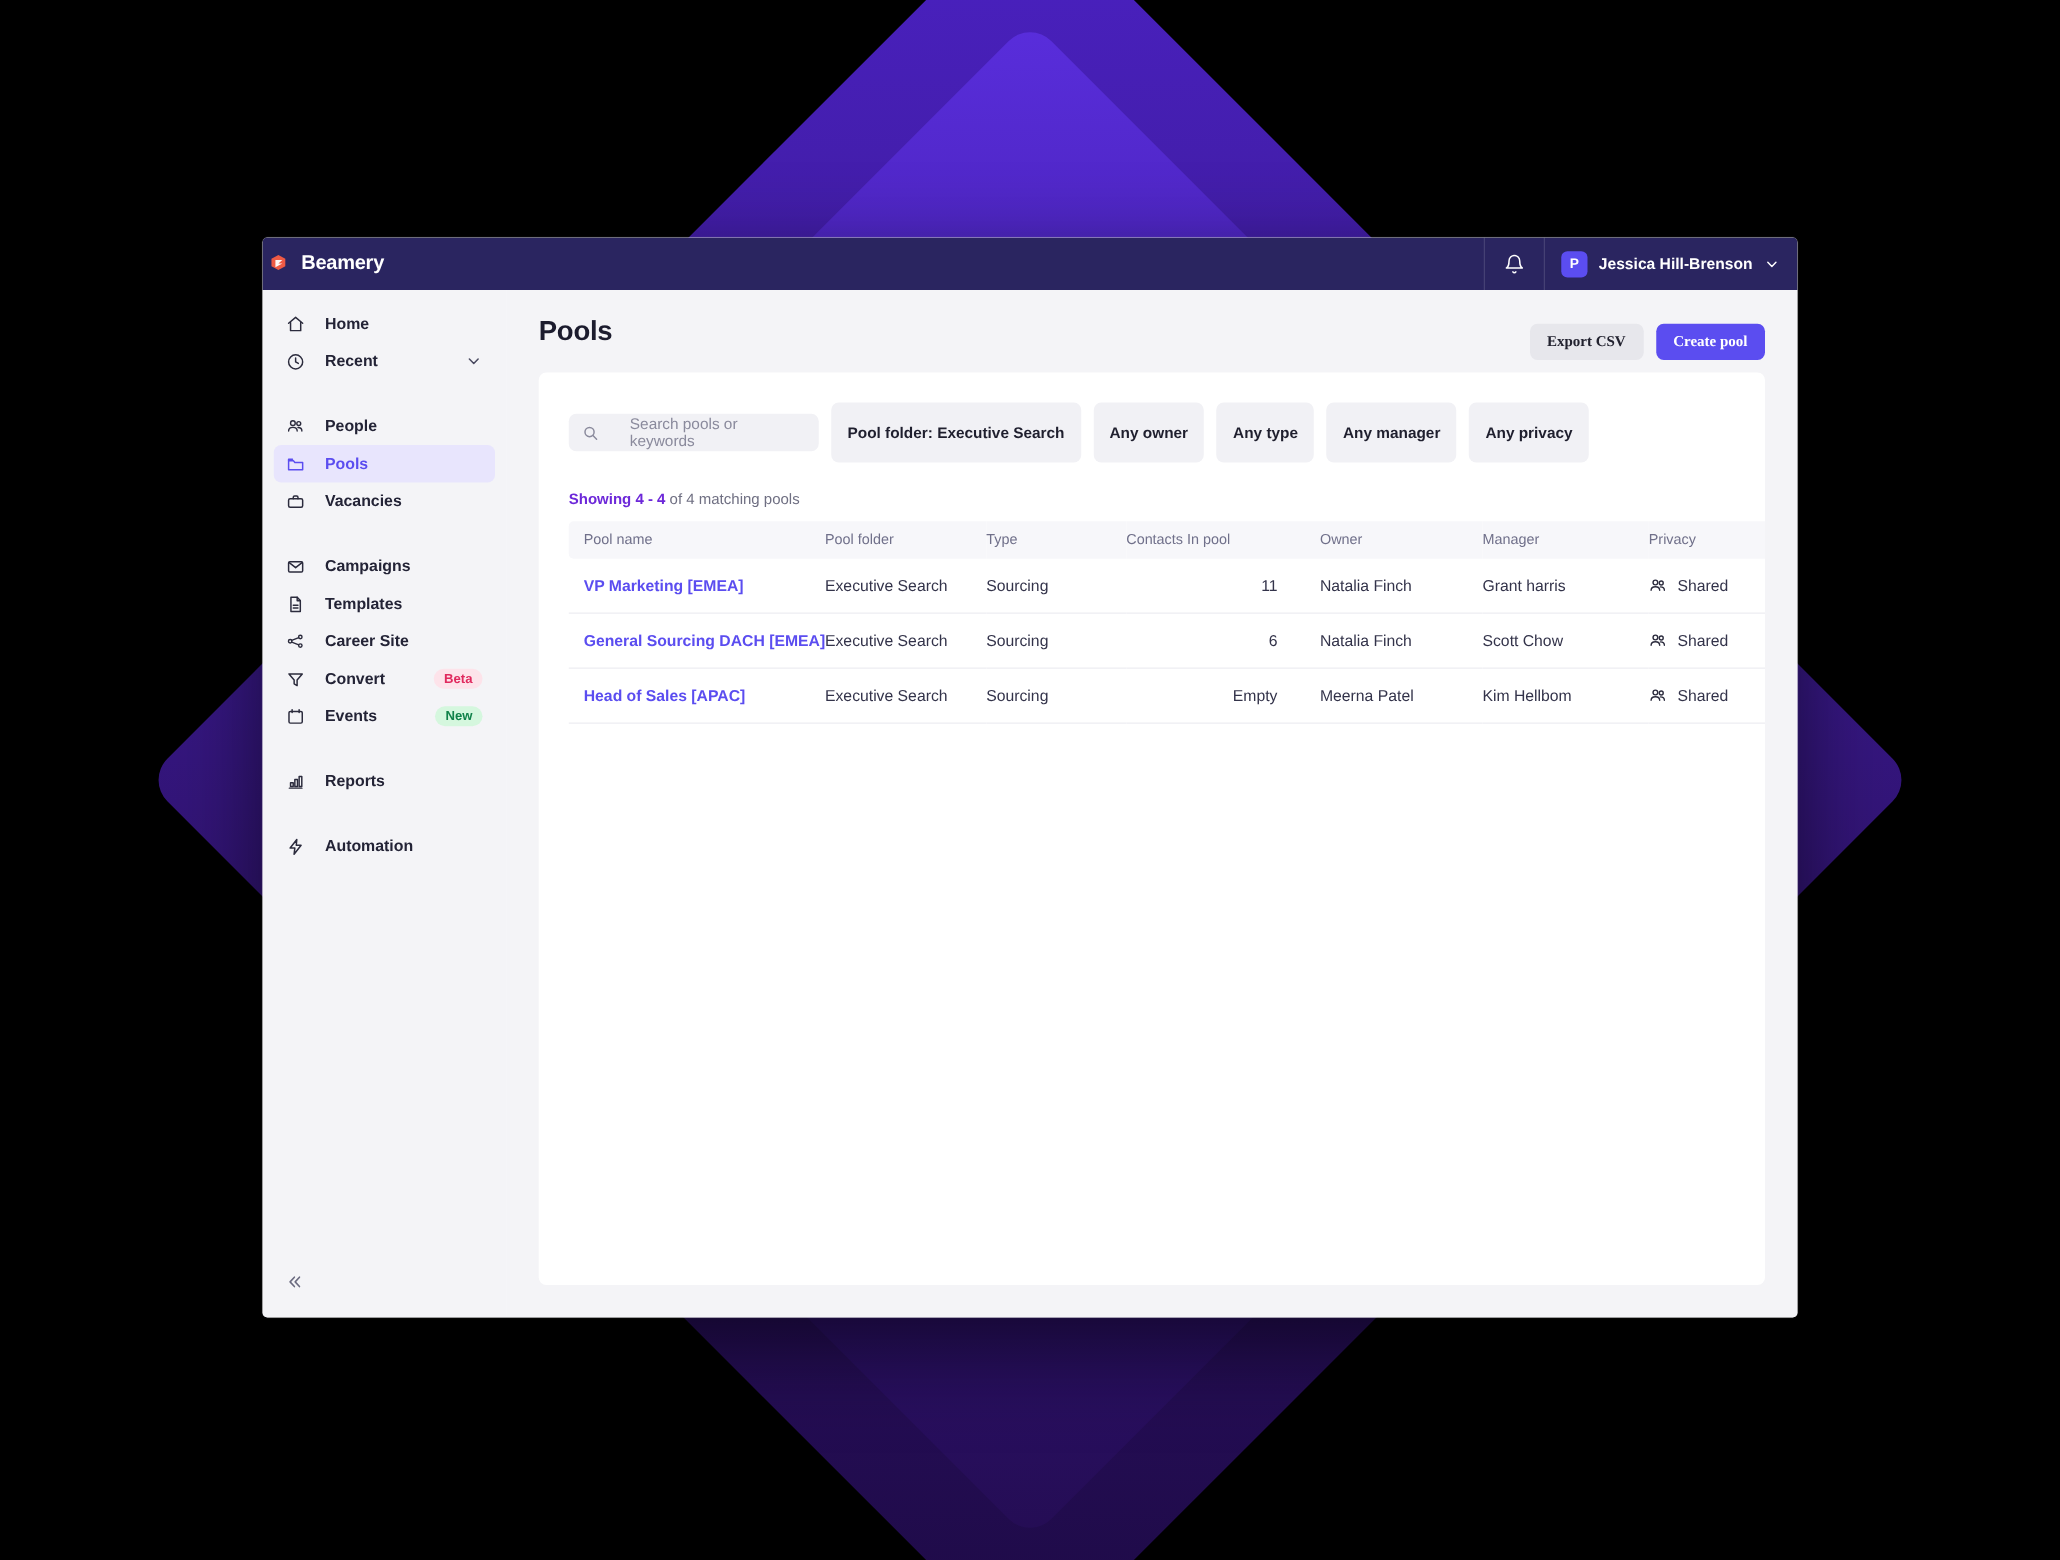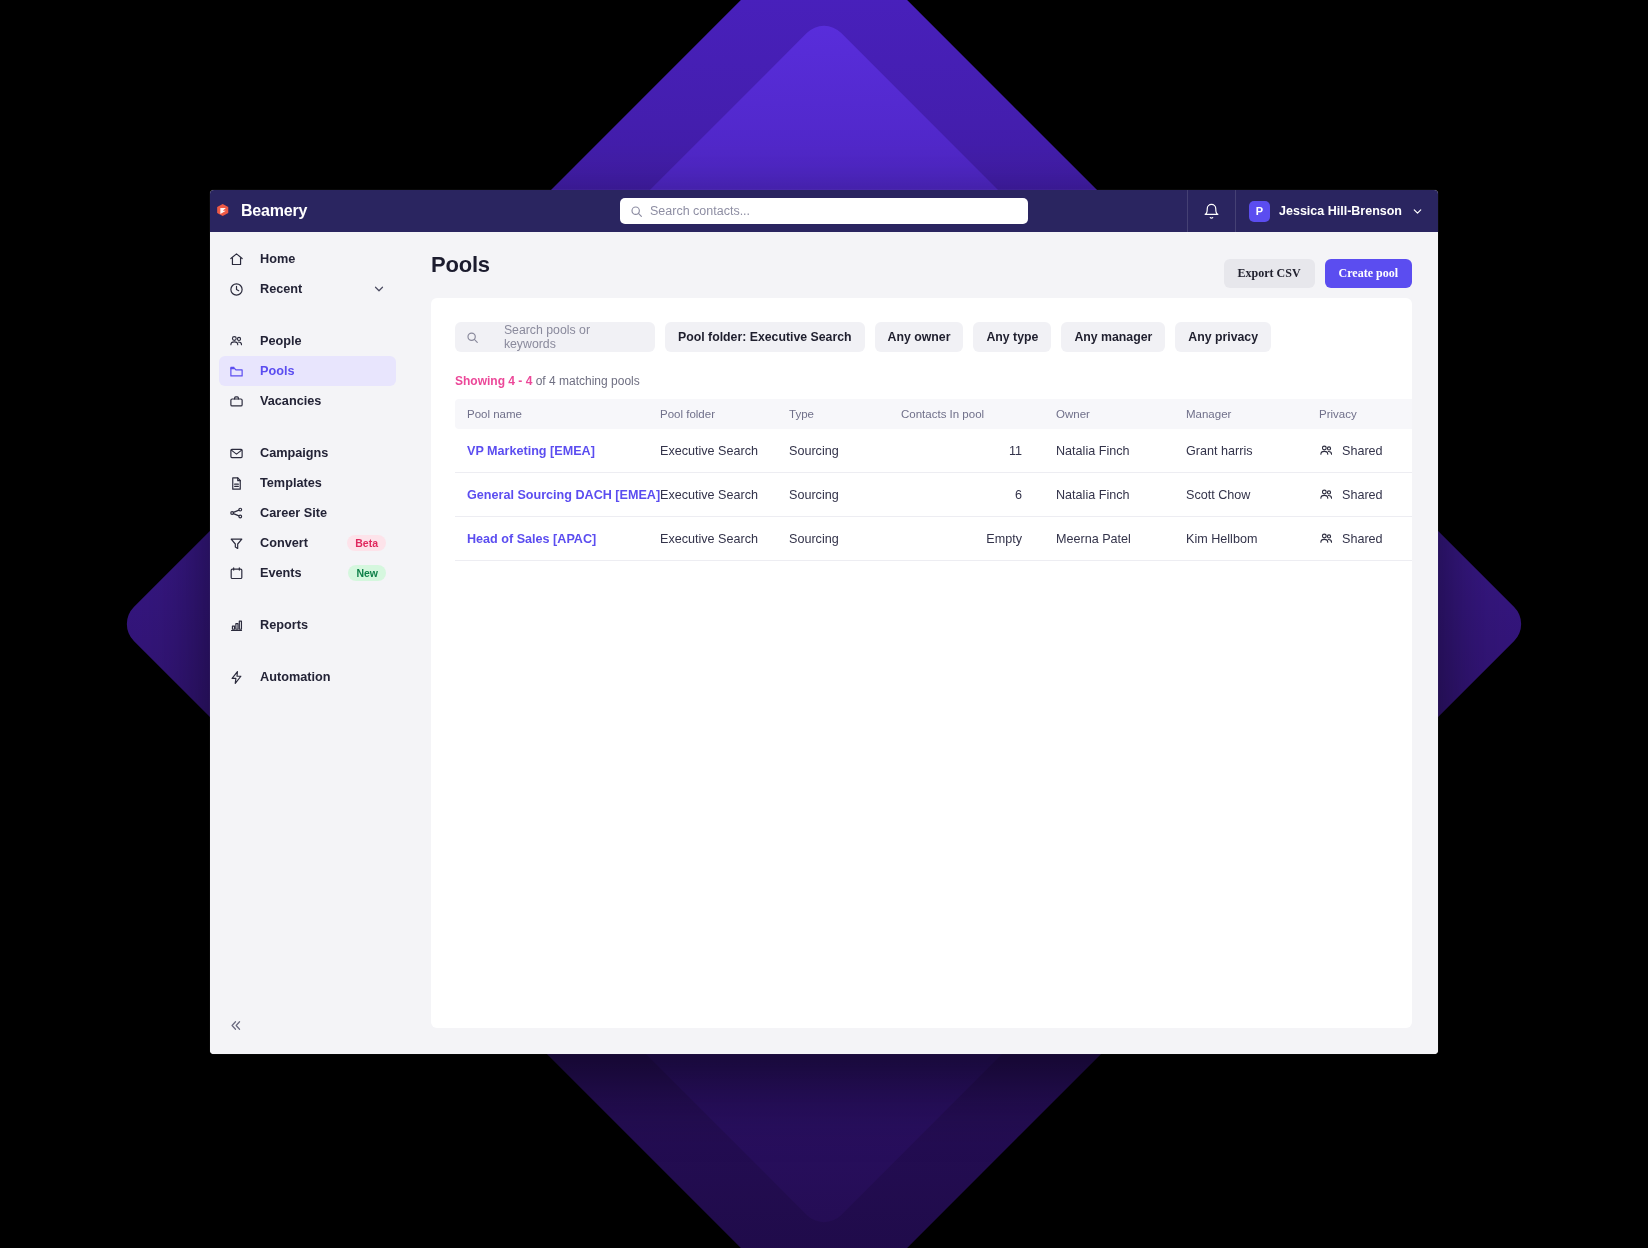--- a/index.html
+++ b/index.html
@@ -168,31 +168,31 @@
 
   .filters { display: flex; align-items: center; gap: 10px; }
   .searchbox {
     width: 200px; height: 30px;
     background: #f1f1f5; border-radius: 6px;
     display: flex; align-items: center; gap: 25px;
     padding: 0 11px;
   }
   .searchbox .ph { font-size: 12.3px; color: #8a8a9c; }
   .chip {
-    height: 30px; background: #f1f1f5; border-radius: 6px;
+    height: 48px; background: #f1f1f5; border-radius: 6px;
     display: flex; align-items: center; padding: 0 13px;
     font-size: 12.3px; font-weight: 700; color: #1f1f2e;
     cursor: pointer; white-space: nowrap;
   }
 
   .showing {
     margin-top: 22px;
     font-size: 12px; color: #6f6f82;
   }
-  .showing b { color: #ec4899; font-weight: 700; }
+  .showing b { color: #6d28d9; font-weight: 700; }
 
   table.pools { width: 100%; border-collapse: collapse; margin-top: 11px; table-layout: fixed; }
   table.pools thead th {
     background: #f7f7fa;
     font-size: 11.5px; font-weight: 400; color: #70708a;
     text-align: left;
     padding: 9px 0 9px 0;
     height: 30px;
     white-space: nowrap;
   }
@@ -229,27 +229,20 @@
 
     <div class="topbar">
       <div class="brand">
         <svg class="brand-logo" viewBox="0 0 24 24">
           <path d="M4 6.2 L11 2.4 L18 6.2 L18 13.8 L11 17.6 L4 13.8 Z" fill="#ef5a45"></path>
           <path d="M8 7.5 L15 7.5 L11 11 L15 11 L8 15 Z" fill="#ffffff" opacity=".95"></path>
         </svg>
         <span class="brand-name">Beamery</span>
       </div>
 
-      <div class="topsearch">
-        <svg width="13" height="13" viewBox="0 0 24 24" fill="none" stroke="#8e8ea3" stroke-width="2.2">
-          <circle cx="10.5" cy="10.5" r="6.8"></circle>
-            <line x1="15.6" y1="15.6" x2="21" y2="21" stroke-linecap="round"></line>
-        </svg>
-        <span class="ph">Search contacts...</span>
-      </div>
 
       <div class="topright">
         <div class="bell-wrap">
           <svg width="17" height="17" viewBox="0 0 24 24" fill="none" stroke="#ffffff" stroke-width="1.7" stroke-linecap="round" stroke-linejoin="round">
             <path d="M18 8a6 6 0 1 0-12 0c0 7-3 8-3 8h18s-3-1-3-8"></path>
             <path d="M10.3 20.5a2 2 0 0 0 3.4 0"></path>
           </svg>
         </div>
         <div class="user-wrap">
           <div class="avatar">P</div>

